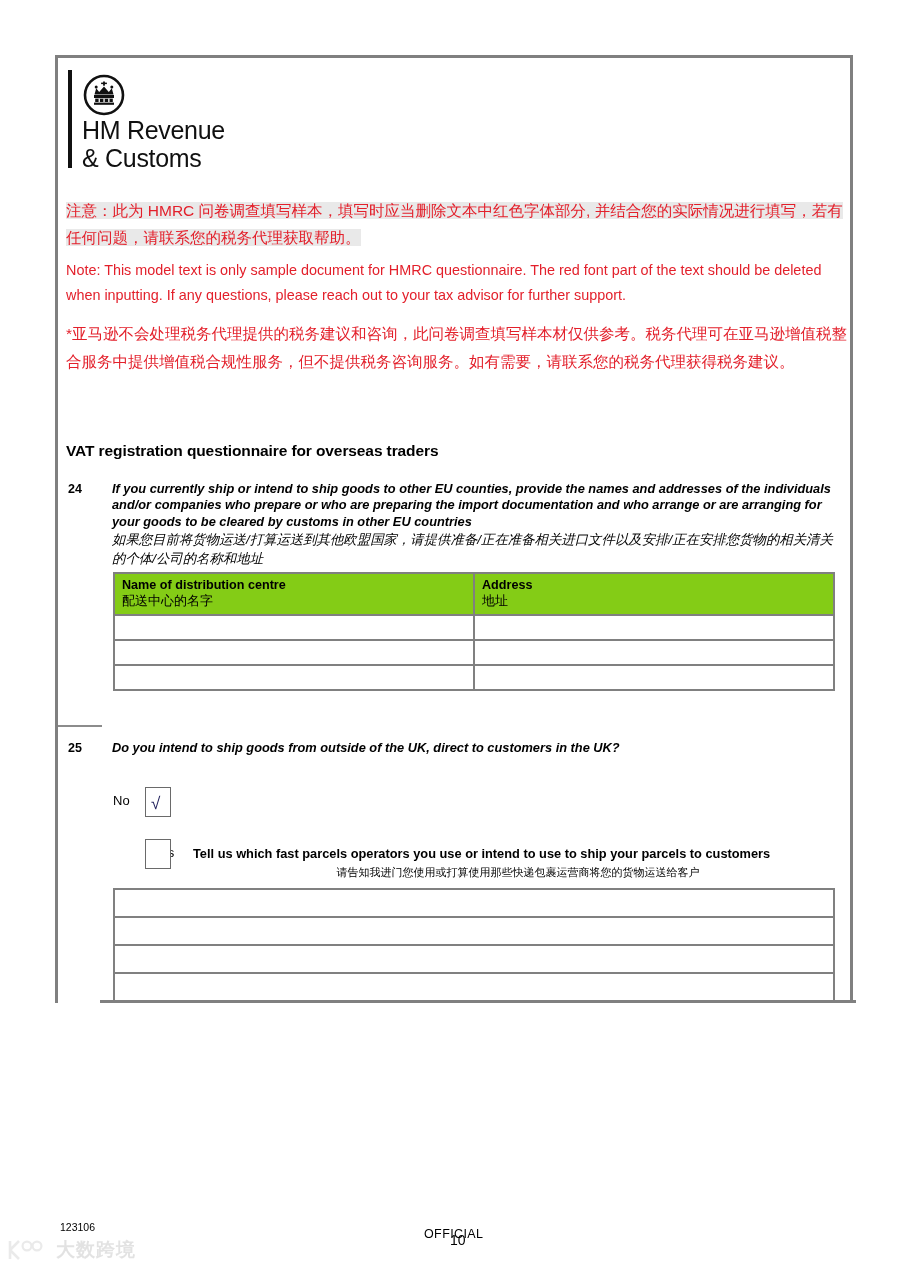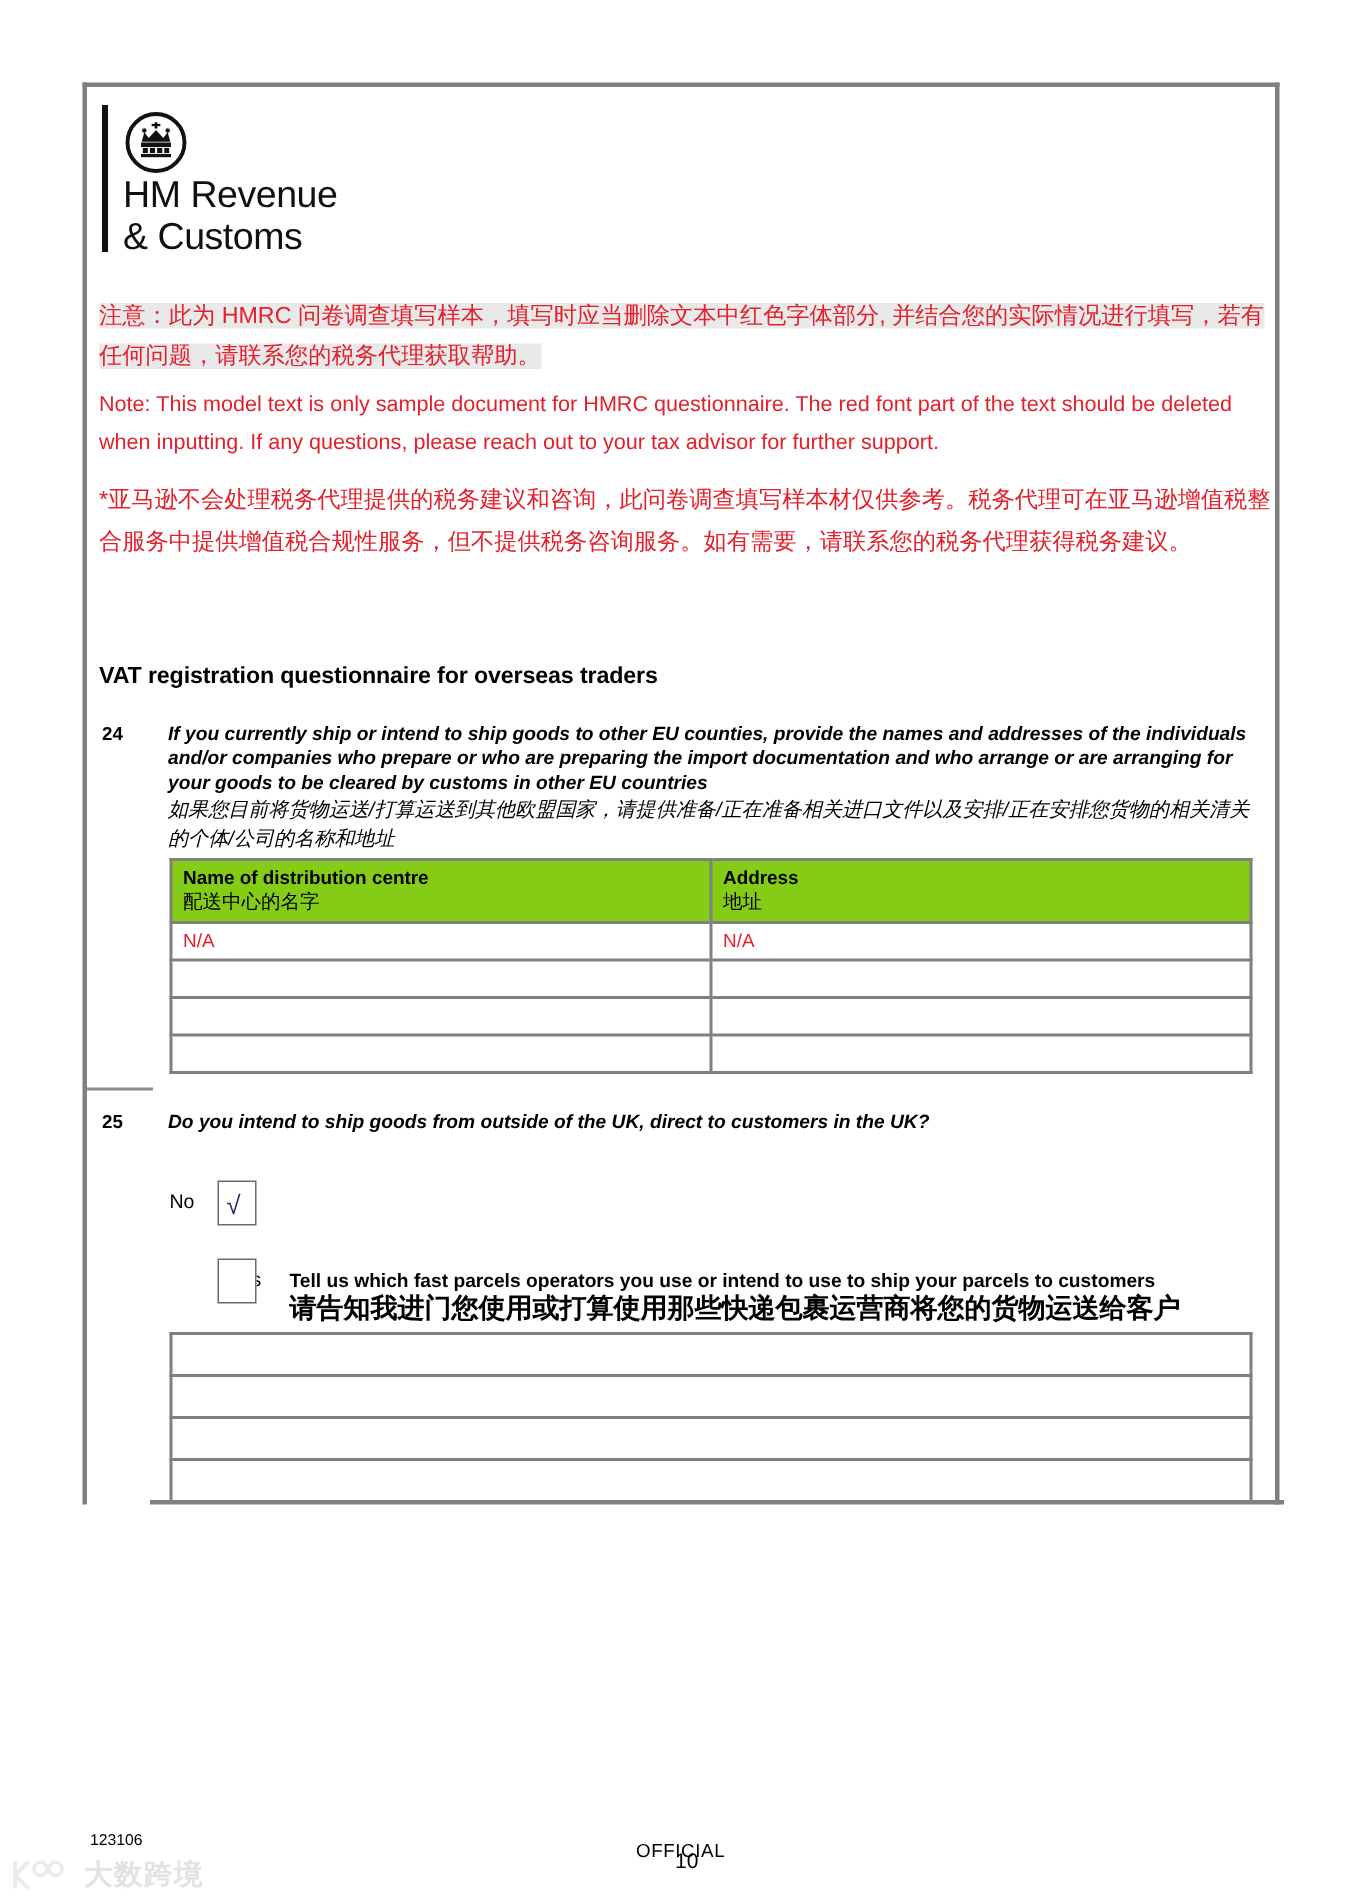--- a/index.html
+++ b/index.html
@@ -219,23 +219,24 @@
     position: absolute;
     left: 193px;
     top: 846px;
     width: 650px;
     font-size: 12.8px;
     font-weight: bold;
     line-height: 16.5px;
   }
   #yes-text .cn {
     display: block;
-    font-weight: bold;
-    font-size: 18px;
+    font-weight: normal;
+    font-size: 11px;
     line-height: 19px;
+    text-align: center;
   }
 
   
   #footer-code {
     position: absolute;
     left: 60px;
     top: 1221px;
     font-size: 10.5px;
   }
   #footer-official {
@@ -314,24 +315,20 @@
   <colgroup>
       <col style="width:50%">
       <col style="width:50%">
     </colgroup>
   <tbody>
     <tr>
       <td class="head"><span>Name of distribution centre</span><span class="cn">配送中心的名字</span></td>
       <td class="head"><span>Address</span><span class="cn">地址</span></td>
     </tr>
     <tr>
-      <td class="body-row na">N/A</td>
-      <td class="body-row na">N/A</td>
-    </tr>
-    <tr>
       <td class="body-row"></td>
       <td class="body-row"></td>
     </tr>
     <tr>
       <td class="body-row"></td>
       <td class="body-row"></td>
     </tr>
     <tr>
       <td class="body-row"></td>
       <td class="body-row"></td>

